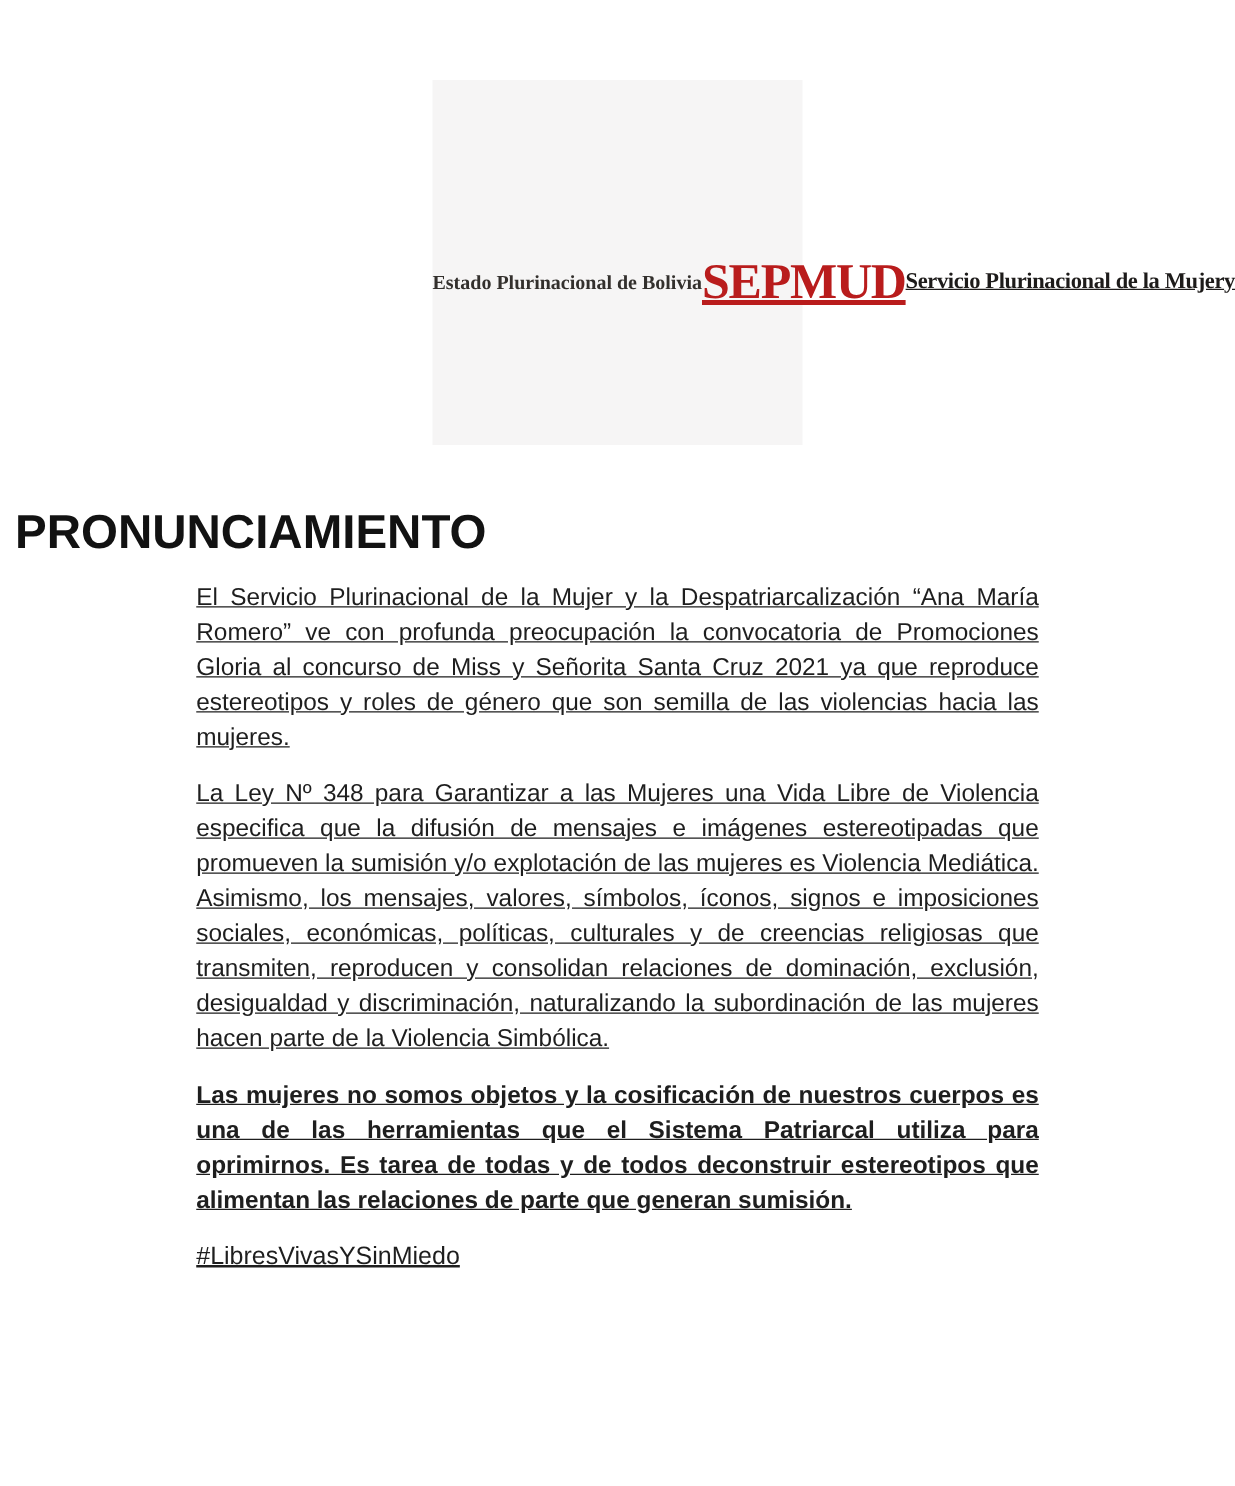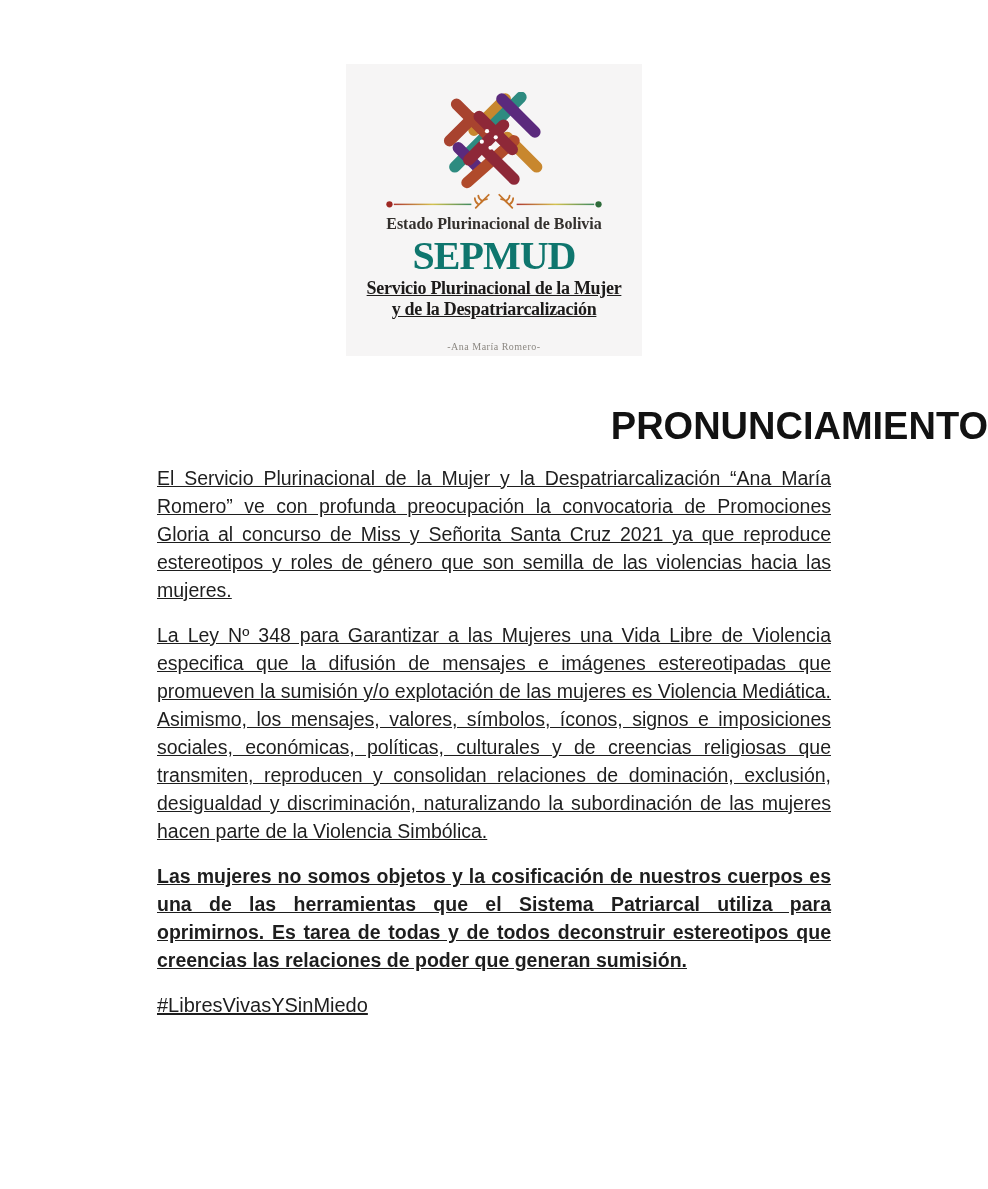--- a/index.html
+++ b/index.html
@@ -11,21 +11,21 @@
     background: #ffffff;
     font-family: "Liberation Sans", sans-serif;
     overflow: hidden;
   }
   .logo-box {
     width: 296px;
     height: 292px;
     margin: 64px auto 0;
     background: #F6F5F5;
     display: flex;
-    flex-direction: column;
+    flex-direction: row;
     align-items: center;
     box-sizing: border-box;
     padding-top: 28px;
     justify-content: space-between;
   }
   .knot { display: block; }
   .divider { display: block; margin-top: 3px; }
   .logo-country {
     margin-top: 4px;
     font-family: "Liberation Serif", serif;
@@ -34,22 +34,23 @@
     line-height: 19px;
     color: #33302D;
     white-space: nowrap;
   }
   .logo-acronym {
     font-family: "Liberation Serif", serif;
     font-weight: 800;
     font-size: 40px;
     line-height: 45px;
     letter-spacing: -1px;
-    color: #0f766e;
+    color: #b91c1c;
     white-space: nowrap;
+    text-decoration: underline;
   }
   .logo-org {
     font-family: "Liberation Serif", serif;
     font-weight: 700;
     font-size: 18px;
     line-height: 21px;
     letter-spacing: -0.3px;
     color: #1D1B1A;
     white-space: nowrap;
     text-decoration: underline;
@@ -59,27 +60,28 @@
     font-family: "Liberation Serif", serif;
     font-weight: 400;
     font-size: 10px;
     line-height: 18px;
     letter-spacing: 0.5px;
     color: #8B8781;
     white-space: nowrap;
   }
   .doc-title {
     margin: 48px 0 0;
-    text-align: right;
+    text-align: left;
     font-family: "Liberation Sans", sans-serif;
     font-weight: 700;
     font-size: 38px;
     line-height: 44px;
     color: #121212;
     letter-spacing: 0;
+    padding-left: 12px;
   }
   .doc-body {
     width: 674px;
     margin: 16px auto 0;
   }
   .doc-body p {
     margin: 0 0 17px 0;
     font-size: 19.5px;
     line-height: 28px;
     text-align: justify;
@@ -158,17 +160,17 @@
     <div class="logo-org">Servicio Plurinacional de la Mujer</div>
     <div class="logo-org">y de la Despatriarcalización</div>
     <div class="logo-honoree">-Ana María Romero-</div>
   </div>
 
   <h1 class="doc-title">PRONUNCIAMIENTO</h1>
 
   <div class="doc-body">
     <p>El Servicio Plurinacional de la Mujer y la Despatriarcalización “Ana María Romero” ve con profunda preocupación la convocatoria de Promociones Gloria al concurso de Miss y Señorita Santa Cruz 2021 ya que reproduce estereotipos y roles de género que son semilla de las violencias hacia las mujeres.</p>
     <p>La Ley Nº 348 para Garantizar a las Mujeres una Vida Libre de Violencia especifica que la difusión de mensajes e imágenes estereotipadas que promueven la sumisión y/o explotación de las mujeres es Violencia Mediática. Asimismo, los mensajes, valores, símbolos, íconos, signos e imposiciones sociales, económicas, políticas, culturales y de creencias religiosas que transmiten, reproducen y consolidan relaciones de dominación, exclusión, desigualdad y discriminación, naturalizando la subordinación de las mujeres hacen parte de la Violencia Simbólica.</p>
-    <p class="emphasis">Las mujeres no somos objetos y la cosificación de nuestros cuerpos es una de las herramientas que el Sistema Patriarcal utiliza para oprimirnos. Es tarea de todas y de todos deconstruir estereotipos que creencias las relaciones de poder que generan sumisión.</p>
+    <p class="emphasis">Las mujeres no somos objetos y la cosificación de nuestros cuerpos es una de las herramientas que el Sistema Patriarcal utiliza para oprimirnos. Es tarea de todas y de todos deconstruir estereotipos que alimentan las relaciones de parte que generan sumisión.</p>
     <p class="hashtag">#LibresVivasYSinMiedo</p>
   </div>
 
 </div>
 
 </body></html>

